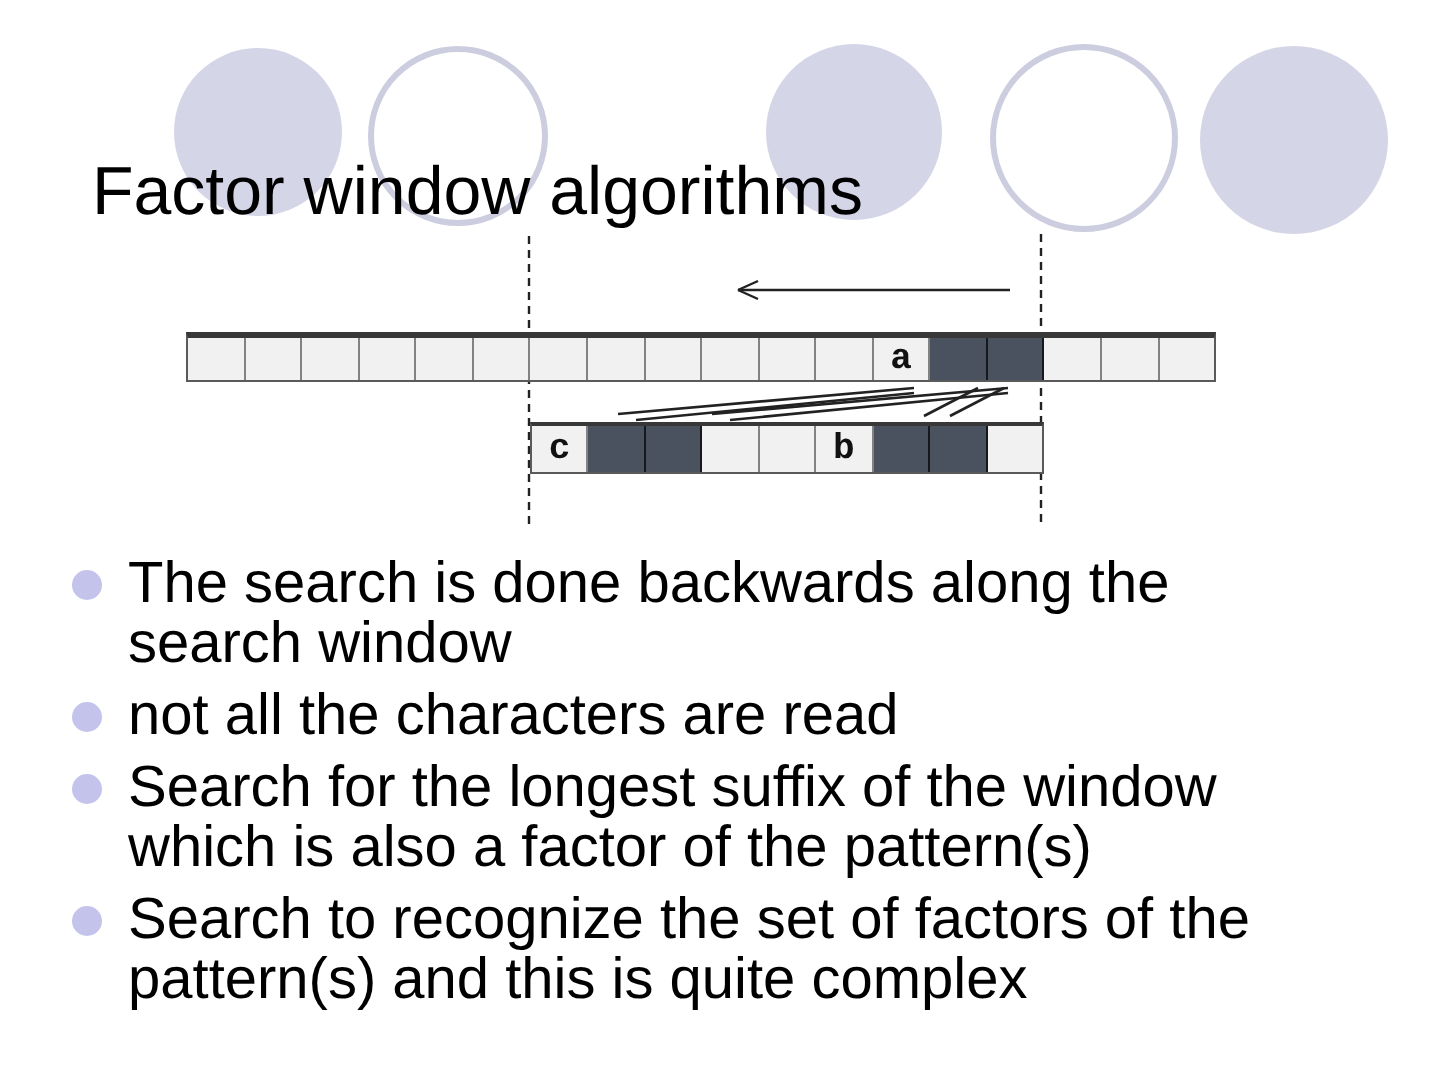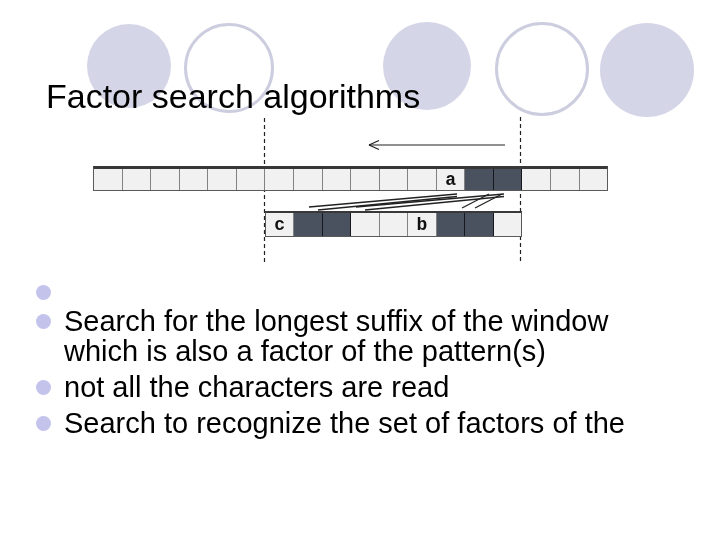--- a/index.html
+++ b/index.html
@@ -46,21 +46,21 @@
 </style>
 </head>
 <body>
 
 <div class="decor filled dc1"></div>
 <div class="decor outline dc2"></div>
 <div class="decor filled dc3"></div>
 <div class="decor outline dc4"></div>
 <div class="decor filled dc5"></div>
 
-<h1 class="title">Factor search algorithms</h1>
+<h1 class="title">Factor window algorithms</h1>
 
 <svg class="overlay" width="720" height="540" viewBox="0 0 720 540">
   <line x1="264.5" y1="118" x2="264.5" y2="262" stroke="#222" stroke-width="1.2" stroke-dasharray="4 3"></line>
   <line x1="520.5" y1="117" x2="520.5" y2="262" stroke="#222" stroke-width="1.2" stroke-dasharray="4 3"></line>
   <g stroke="#222" stroke-width="1.2" fill="none">
     <line x1="505" y1="145" x2="369" y2="145"></line>
     <line x1="369" y1="145" x2="379" y2="140.5"></line>
     <line x1="369" y1="145" x2="379" y2="149.5"></line>
   </g>
   <g stroke="#222" stroke-width="1.3" fill="none">
@@ -102,33 +102,38 @@
     <div class="cell"></div>
     <div class="cell">b</div>
     <div class="cell dark"></div>
     <div class="cell dark"></div>
     <div class="cell"></div>
   </div>
 
 <div class="bullets">
     <div class="bullet-item">
       <span class="bullet-dot"></span>
+      <div class="bullet-lines">
+        <div class="line">The search is done backwards along the</div>
+        <div class="line">search window</div>
+      </div>
+    </div>
+    <div class="bullet-item">
+      <span class="bullet-dot"></span>
+      <div class="bullet-lines">
+        <div class="line">not all the characters are read</div>
+      </div>
     </div>
     <div class="bullet-item">
       <span class="bullet-dot"></span>
       <div class="bullet-lines">
         <div class="line">Search for the longest suffix of the window</div>
         <div class="line">which is also a factor of the pattern(s)</div>
       </div>
     </div>
     <div class="bullet-item">
       <span class="bullet-dot"></span>
       <div class="bullet-lines">
-        <div class="line">not all the characters are read</div>
-      </div>
-    </div>
-    <div class="bullet-item">
-      <span class="bullet-dot"></span>
-      <div class="bullet-lines">
         <div class="line">Search to recognize the set of factors of the</div>
+        <div class="line">pattern(s) and this is quite complex</div>
       </div>
     </div>
   </div>
 
 </body></html>

